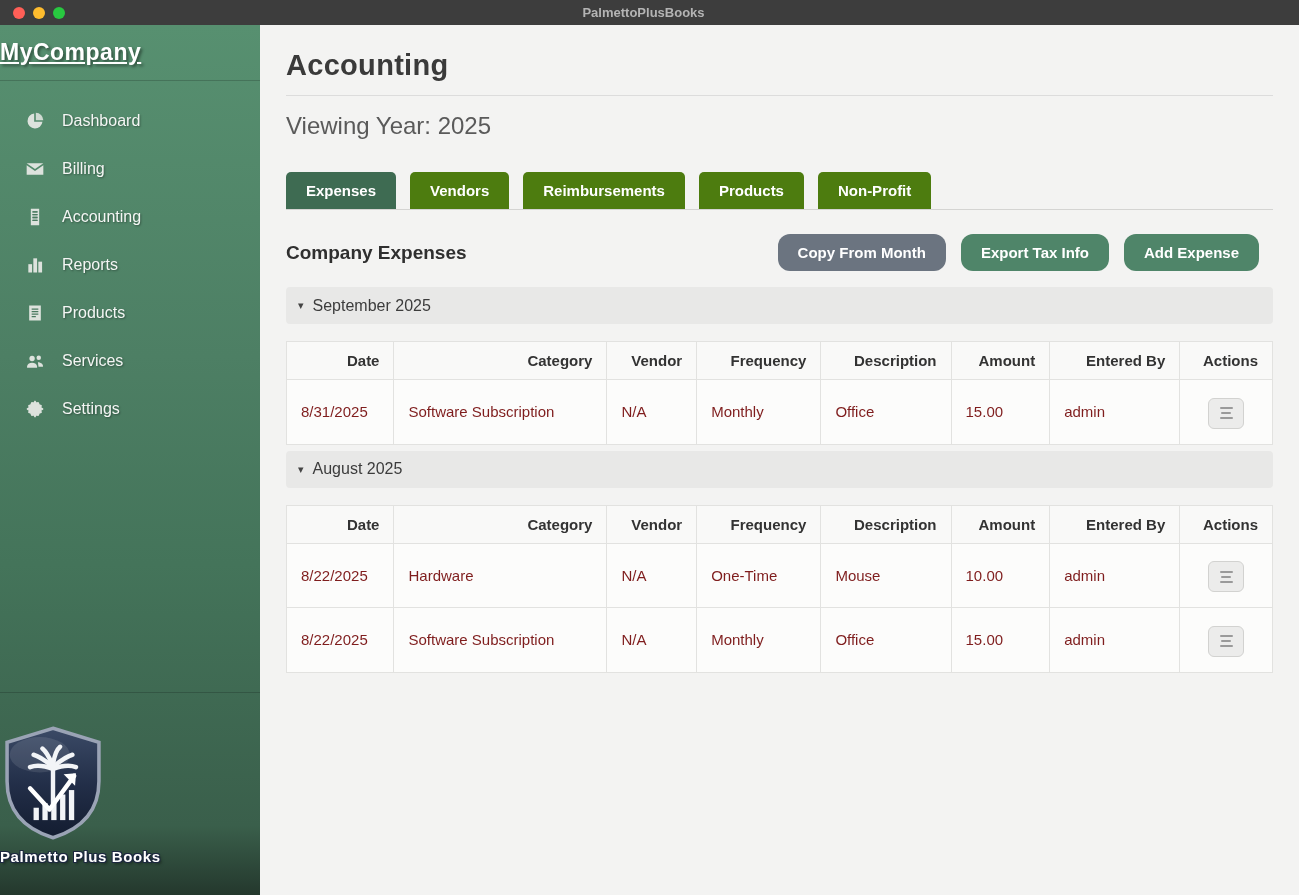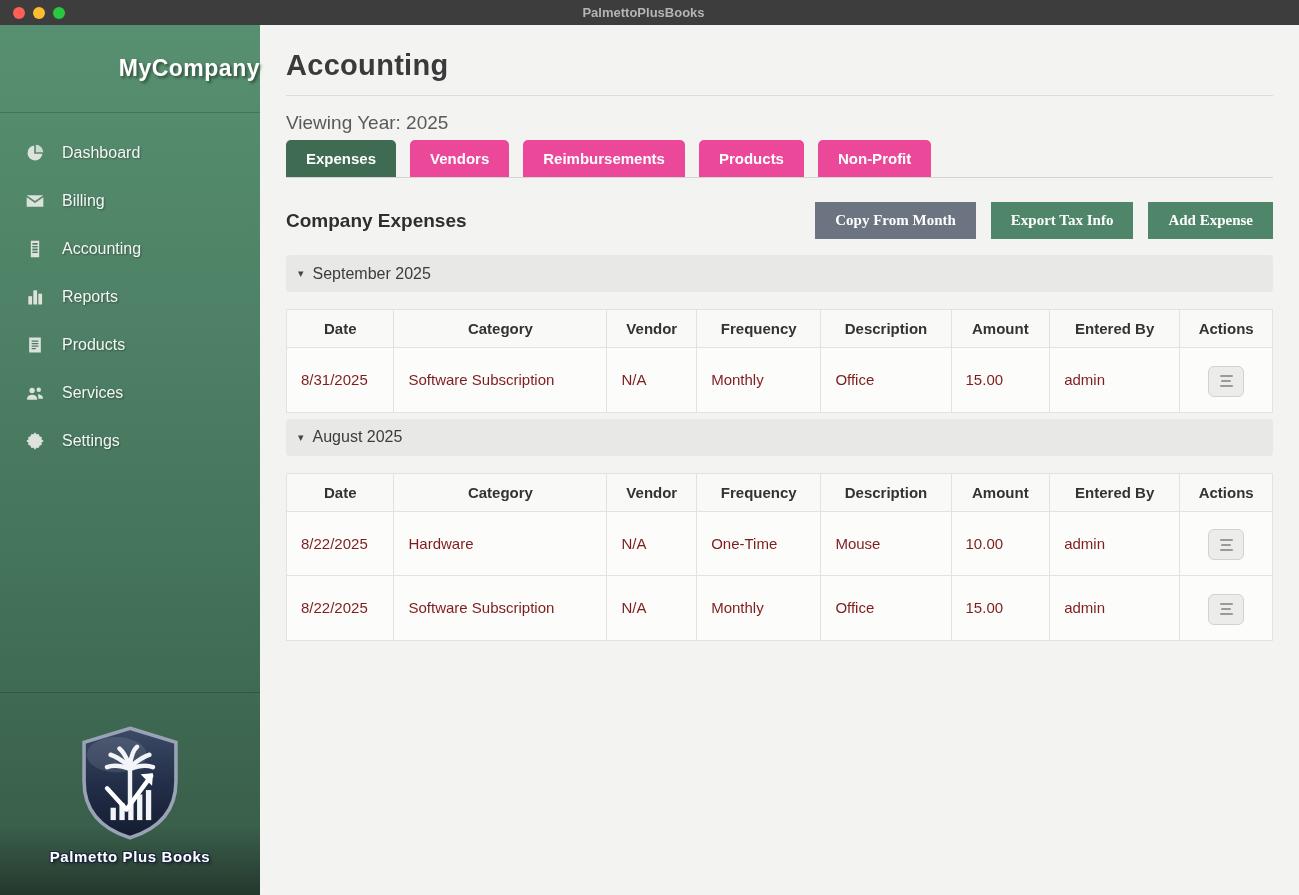--- a/index.html
+++ b/index.html
@@ -15,61 +15,61 @@
   .tl-red { background:#ff5f57; }
   .tl-yellow { background:#febc2e; }
   .tl-green { background:#28c840; }
   .titlebar-title { position:absolute; left:0; right:12px; text-align:center; color:#b4b4b4; font-size:13px; font-weight:bold; }
 
   .app-body { flex:1; display:flex; min-height:0; }
 
   
   .sidebar { width:260px; flex:0 0 260px; background:linear-gradient(180deg,#579070 0%, #4d7f64 38%, #44745a 62%, #3a5f4b 92%, #24382d 100%);
              display:flex; flex-direction:column; color:#fff; }
-  .sidebar-header { height:88px; display:flex; align-items:center; justify-content:flex-end;
-                    border-bottom:1px solid rgba(0,0,0,0.18); }
+  .sidebar-header { height:56px; display:flex; align-items:center; justify-content:flex-start;
+                    border-bottom:1px solid rgba(0,0,0,0.18);text-decoration:underline; }
   .company-name { font-size:23px; font-weight:800; letter-spacing:0.5px; color:#fff;
                   text-shadow:2px 2px 3px rgba(0,0,0,0.45); }
   .nav { flex:1; padding-top:16px; border-bottom:1px solid rgba(0,0,0,0.18); }
   .nav-item { height:48px; display:flex; align-items:center; padding-left:24px; cursor:pointer; }
   .nav-icon { width:22px; height:22px; margin-right:16px; color:#dde2dd; display:inline-flex; align-items:center; justify-content:center; }
   .nav-icon svg { width:20px; height:20px; fill:currentColor; }
   .nav-label { font-size:16px; font-weight:500; color:#f4f6f4; text-shadow:1px 1px 2px rgba(0,0,0,0.35); }
 
-  .sidebar-logo { height:202px; display:flex; flex-direction:column; align-items:center; justify-content:center; gap:6px; }
+  .sidebar-logo { height:202px; display:flex; flex-direction:column; justify-content:center; gap:6px; }
   .logo-text { font-size:15px; font-weight:800; letter-spacing:0.6px; color:#fff;
                text-shadow:1px 1px 0 #1d2840, -1px -1px 0 #1d2840, 1px -1px 0 #1d2840, -1px 1px 0 #1d2840, 2px 2px 3px rgba(0,0,0,0.5); }
 
   
   .main { flex:1; padding:24px 26px 0 26px; overflow:hidden; }
   .page-title { font-size:29px; font-weight:800; color:#3a3a3a; letter-spacing:0.3px; margin-bottom:13px; }
   .title-divider { height:1px; background:#dcdcdc; }
-  .viewing-year { font-size:19px; color:#5a5a5a; margin:16px 0 6px 0; }
+  .viewing-year { font-size:24px; color:#5a5a5a; margin:16px 0 32px 0; }
 
   .tabs { display:flex; gap:14px; border-bottom:1px solid #d4d4d2; }
   .tab { border:none; cursor:pointer; color:#fff; font-family:inherit; font-size:15px; font-weight:bold;
-         padding:10px 20px; background:#ec4899; border-radius:5px 5px 0 0; }
+         padding:10px 20px; background:#4d7c0f; border-radius:5px 5px 0 0; }
   .tab.active { background:#3e6b52; }
 
-  .section-row { display:flex; align-items:center; margin:24px 0 16px 0; }
+  .section-row { display:flex; align-items:center; margin:24px 14px 16px 0; }
   .section-title { font-size:19px; font-weight:800; color:#2f2f2f; }
   .btn-group { margin-left:auto; display:flex; gap:15px; }
-  .btn { border:none; cursor:pointer; color:#fff; font-family:Liberation Serif, serif; font-size:15px; font-weight:bold;
-         height:37px; padding:8px 20px; border-radius:0; }
+  .btn { border:none; cursor:pointer; color:#fff; font-family:Liberation Sans, sans-serif; font-size:15px; font-weight:bold;
+         height:37px; padding:8px 20px; border-radius:12px; }
   .btn-gray { background:#6b7480; }
   .btn-green { background:#4f8569; }
 
   .band { height:37px; background:#e8e8e7; border-radius:4px; display:flex; align-items:center;
           padding:0 12px; margin:6px 0 17px 0; cursor:pointer; }
   .caret { font-size:11px; color:#444; margin-right:9px; }
   .band-label { font-size:16px; color:#3c3c3c; }
 
   table.exp-table { width:100%; border-collapse:collapse; background:#fcfcfb; margin-bottom:6px;
                     border:1px solid #dedede; table-layout:fixed; }
-  .exp-table th { text-align:center; font-size:15px; font-weight:bold; color:#333; background:#f9f9f8;
+  .exp-table th { text-align:right; font-size:15px; font-weight:bold; color:#333; background:#f9f9f8;
                   padding:10px 14px; border:1px solid #e2e2e0; }
   .exp-table td { font-size:15px; color:#7f1d1d; padding:15px 14px; border:1px solid #e2e2e0; }
   .actions-cell { text-align:center; }
   .menu-btn { width:36px; height:31px; border-radius:6px; background:#ececeb; border:1px solid #d2d2d0;
               cursor:pointer; display:inline-flex; flex-direction:column; align-items:center; justify-content:center; gap:3px; }
   .mbar { display:block; width:13px; height:2px; background:#9a9a9a; border-radius:1px; }
   .mbar.mid { width:10px; }
 </style>
 </head>
 <body>

